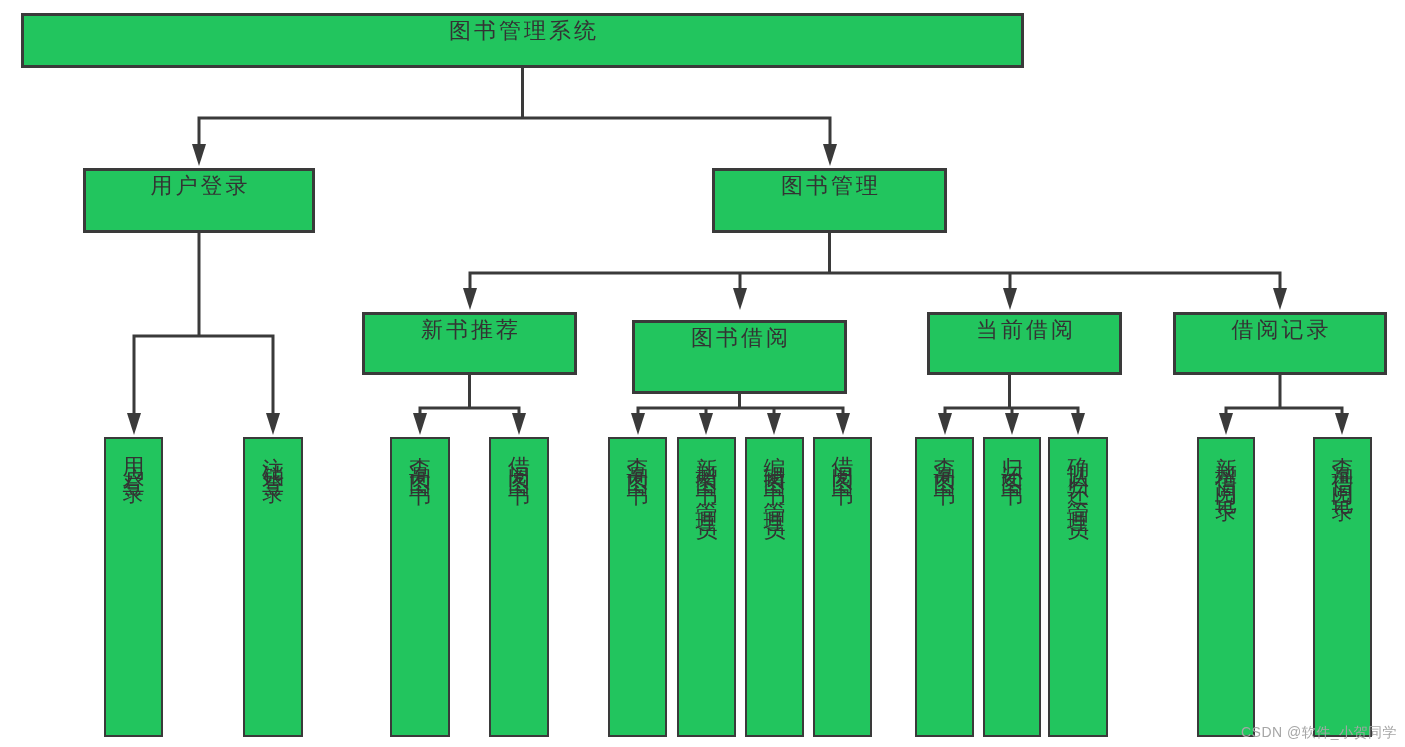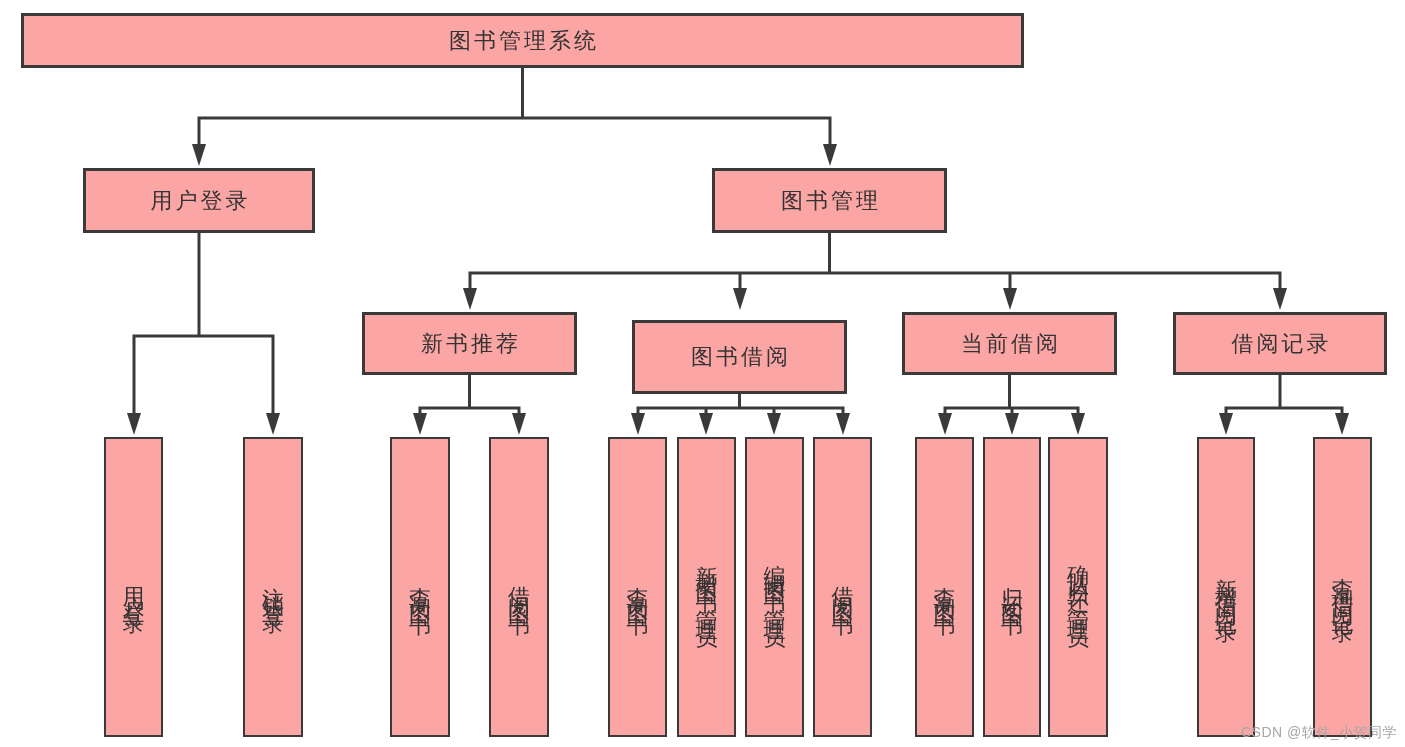--- a/index.html
+++ b/index.html
@@ -18,23 +18,23 @@
     color:var(--text);
   }
   .connectors{
     position:absolute;left:0;top:0;width:1405px;height:747px;
     color:var(--line);
     pointer-events:none;
   }
   .node{
     position:absolute;
     box-sizing:border-box;
-    background:#fca5a5;
+    background:#22c55e;
     border:3px solid var(--line);
-    display:flex;align-items:center;justify-content:center;
+    display:flex;align-items:flex-start;justify-content:center;
     z-index:2;
   }
   .node span{
     font-size:22px;
     color:var(--text);
     letter-spacing:3px;
     padding-left:3px;
     white-space:nowrap;
   }
   .leaf{
@@ -114,21 +114,21 @@
   <div class="node" style="left:362px;top:312px;width:215px;height:63px">
     <span>新书推荐</span>
   </div>
 
   <div class="node" style="left:712px;top:168px;width:235px;height:65px">
     <span>图书管理</span>
   </div>
   <div class="node" style="left:632px;top:320px;width:215px;height:74px">
     <span>图书借阅</span>
   </div>
-  <div class="node" style="left:902px;top:312px;width:215px;height:63px">
+  <div class="node" style="left:927px;top:312px;width:195px;height:63px">
     <span>当前借阅</span>
   </div>
   <div class="node" style="left:1173px;top:312px;width:214px;height:63px">
     <span>借阅记录</span>
   </div>
 
   <div class="node leaf" style="left:104px;top:437px;width:59px;height:300px">
     <span>用户登录</span>
   </div>
   <div class="node leaf" style="left:243px;top:437px;width:60px;height:300px">

